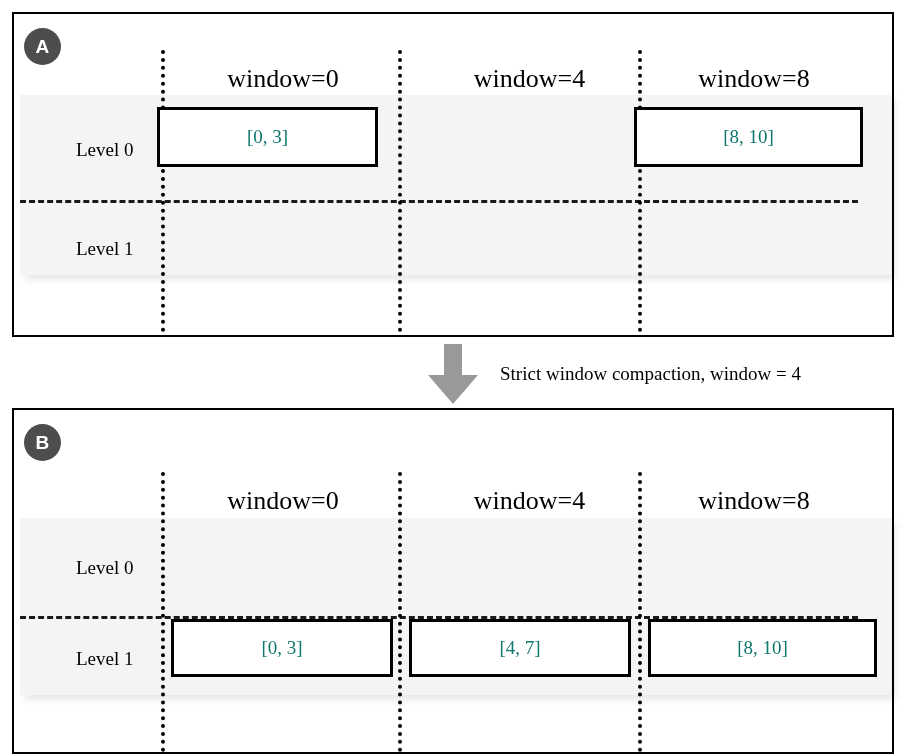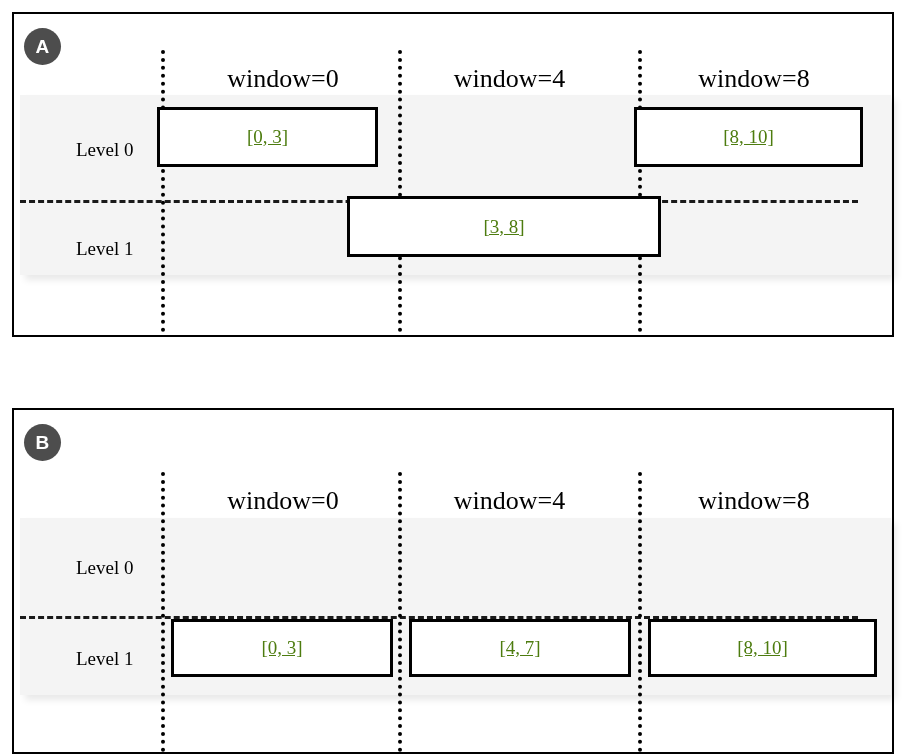--- a/index.html
+++ b/index.html
@@ -76,21 +76,21 @@
   .win-label {
     position: absolute;
     font-size: 26px;
     color: #000;
     text-align: center;
     white-space: nowrap;
   }
   #panel-a .win-label { top: 50px; }
   #panel-b .win-label { top: 76px; }
   .win-label.w0 { left: 151px; width: 236px; }
-  .win-label.w1 { left: 376px; width: 239px; }
+  .win-label.w1 { left: 396px; width: 239px; }
   .win-label.w2 { left: 615px; width: 250px; }
 
   
   .level-label {
     position: absolute;
     left: 38px;
     font-size: 19px;
     color: #000;
     white-space: nowrap;
     margin-left: 26px;
@@ -98,22 +98,21 @@
 
   
   .interval {
     position: absolute;
     border: 3px solid #000;
     background: #fff;
     display: flex;
     align-items: center;
     justify-content: center;
     font-size: 19px;
-    color: #4d7c0f;
-    text-decoration: underline;
+    color: #0f766e;
   }
 
   
   #a-box-0-3  { left: 157px; top: 107px; width: 221px; height: 60px; }
   #a-box-8-10 { left: 634px; top: 107px; width: 229px; height: 60px; }
   #a-box-3-8  { left: 347px; top: 196px; width: 314px; height: 61px; }
 
   
   #b-box-0-3  { left: 157px; top: 209px; width: 222px; height: 58px; }
   #b-box-4-7  { left: 395px; top: 209px; width: 222px; height: 58px; }
@@ -153,22 +152,27 @@
     <div class="win-label w0">window=0</div>
     <div class="win-label w1">window=4</div>
     <div class="win-label w2">window=8</div>
   </div>
 
   <div class="level-label l0" style="position:absolute;left:50px;top:139px;font-size:19px;">Level 0</div>
   <div class="level-label l1" style="position:absolute;left:50px;top:238px;font-size:19px;">Level 1</div>
 
   <div class="interval" id="a-box-0-3">[0, 3]</div>
   <div class="interval" id="a-box-8-10">[8, 10]</div>
-  <div class="interval" id="a-box-3-8">[3, 8]</div>
 
+  <div id="transition">
+    <svg id="arrow-icon" viewBox="0 0 56 60">
+      <polygon points="19,0 37,0 37,31 53,31 28,60 3,31 19,31" fill="#999999"></polygon>
+    </svg>
+    <div id="transition-label">Strict window compaction, window = 4</div>
+  </div>
 
   <div class="panel" id="panel-b">
 
     <div class="badge">B</div>
 
     <div class="band"></div>
     <div class="level-sep"></div>
 
     <div class="col-div c0"></div>
     <div class="col-div c1"></div>

